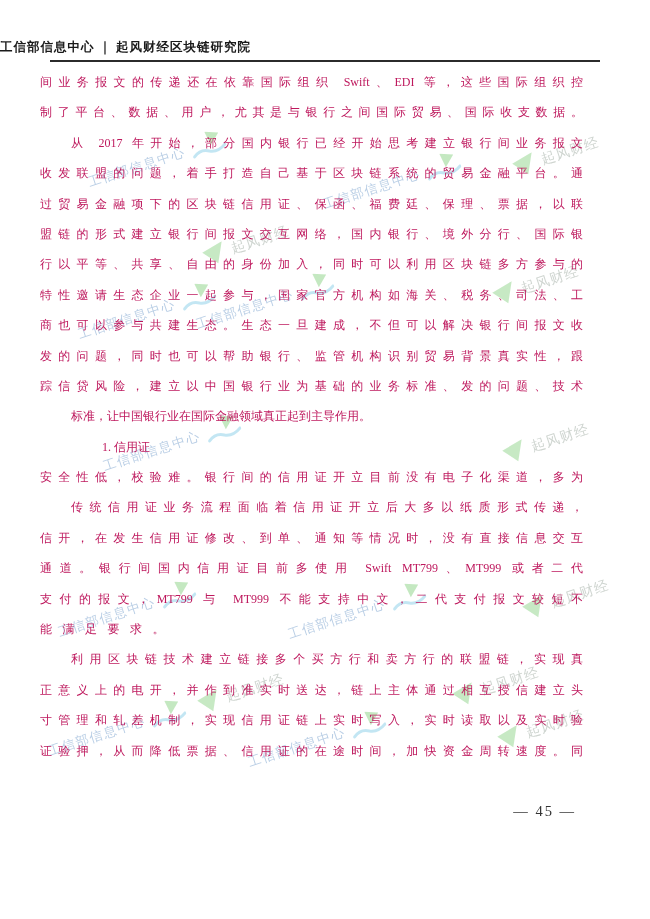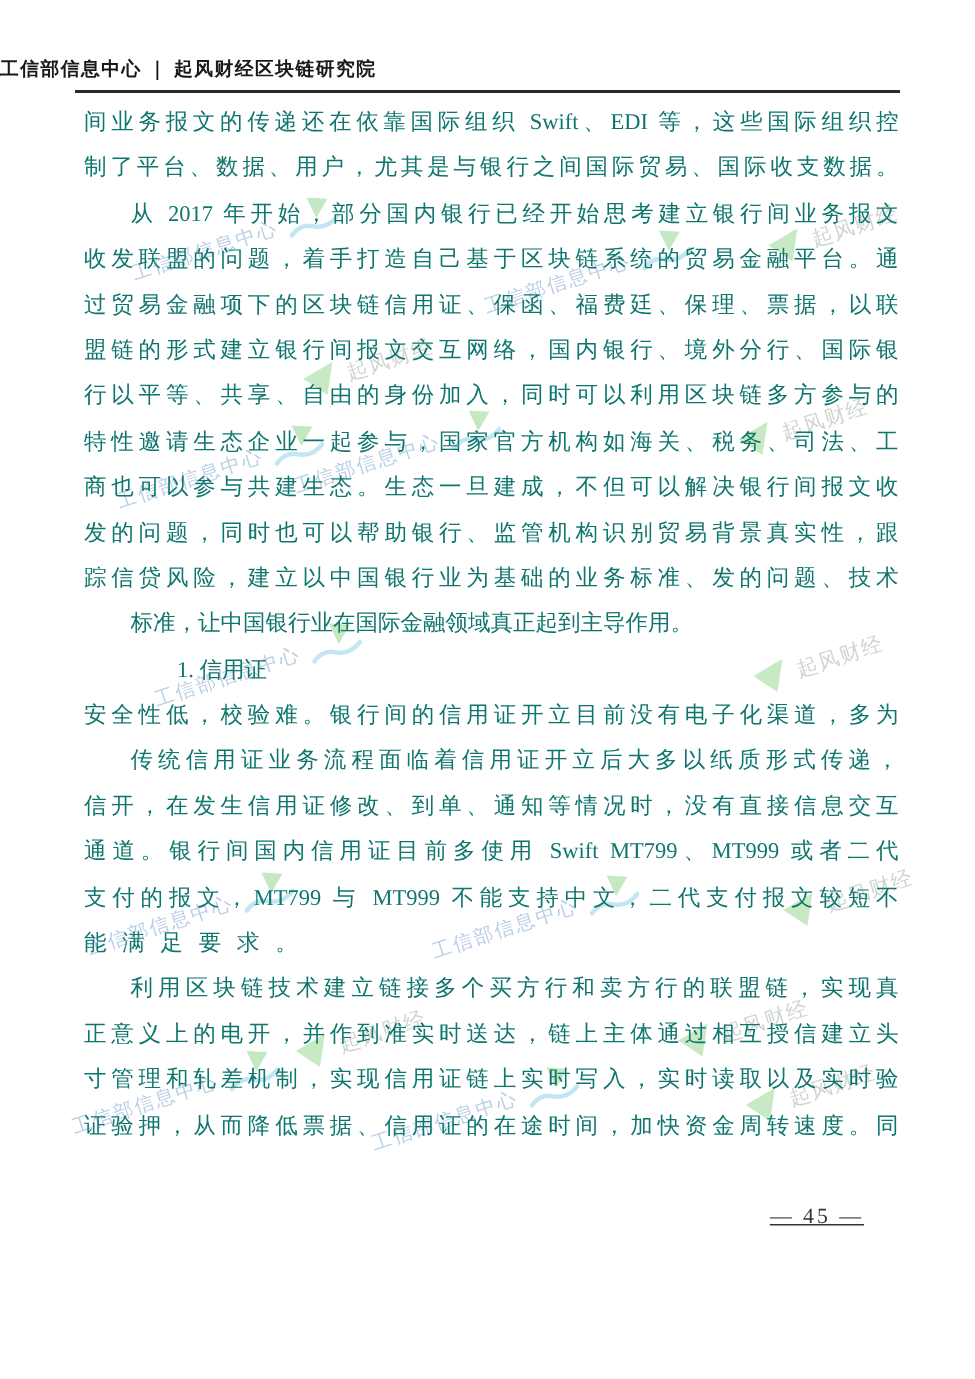--- a/index.html
+++ b/index.html
@@ -39,37 +39,37 @@
   .header-text {
     font-size:12.5px; font-weight:bold; color:#1a1a1a; letter-spacing:1px;
   }
   .header-rule {
     position:absolute; left:50px; top:60px; width:550px; height:0;
     border-top:2px solid #2b2b2b; z-index:2;
   }
 
   
   .doc-body {
-    position:absolute; left:56px; top:67px; width:543px;
+    position:absolute; left:40px; top:67px; width:543px;
     z-index:2;
-    font-size:15px; color:#0f766e;
+    font-size:12px; color:#be185d;
   }
   .line {
     height:30.4px; line-height:30.4px;
     text-align:justify; text-align-last:justify;
     overflow:hidden;
   }
   .line.left   { text-align-last:left;margin-left:31px; }
   .line.spread { text-align-last:left; letter-spacing:10.5px; }
   .line.indent { text-indent:31px; }
 
   
   .footer {
     position:absolute; top:803px; right:74px; z-index:2;
-    font-size:14.5px; color:#333; letter-spacing:2px;text-decoration:underline;
+    font-size:14.5px; color:#333; letter-spacing:2px;
   }
 </style>
 </head>
 <body>
 
 <div class="page">
 
   <div class="wm-layer">
       <div class="stamp gov" style="left: 85px; top: 148px;">
         <span class="wm-text">工信部信息中心</span>

